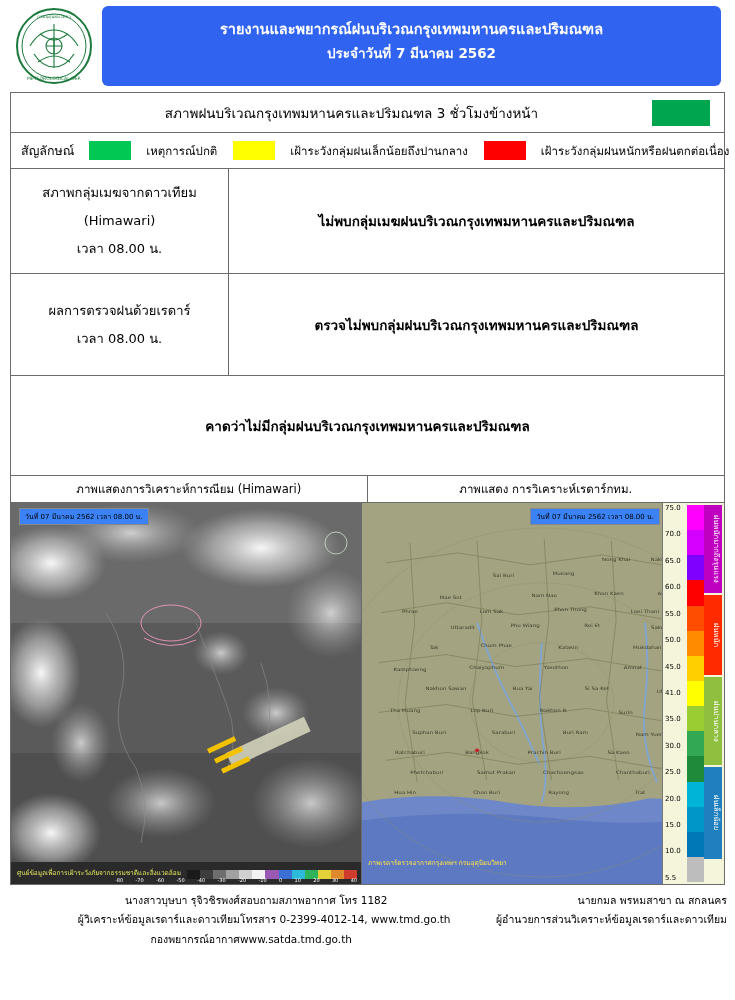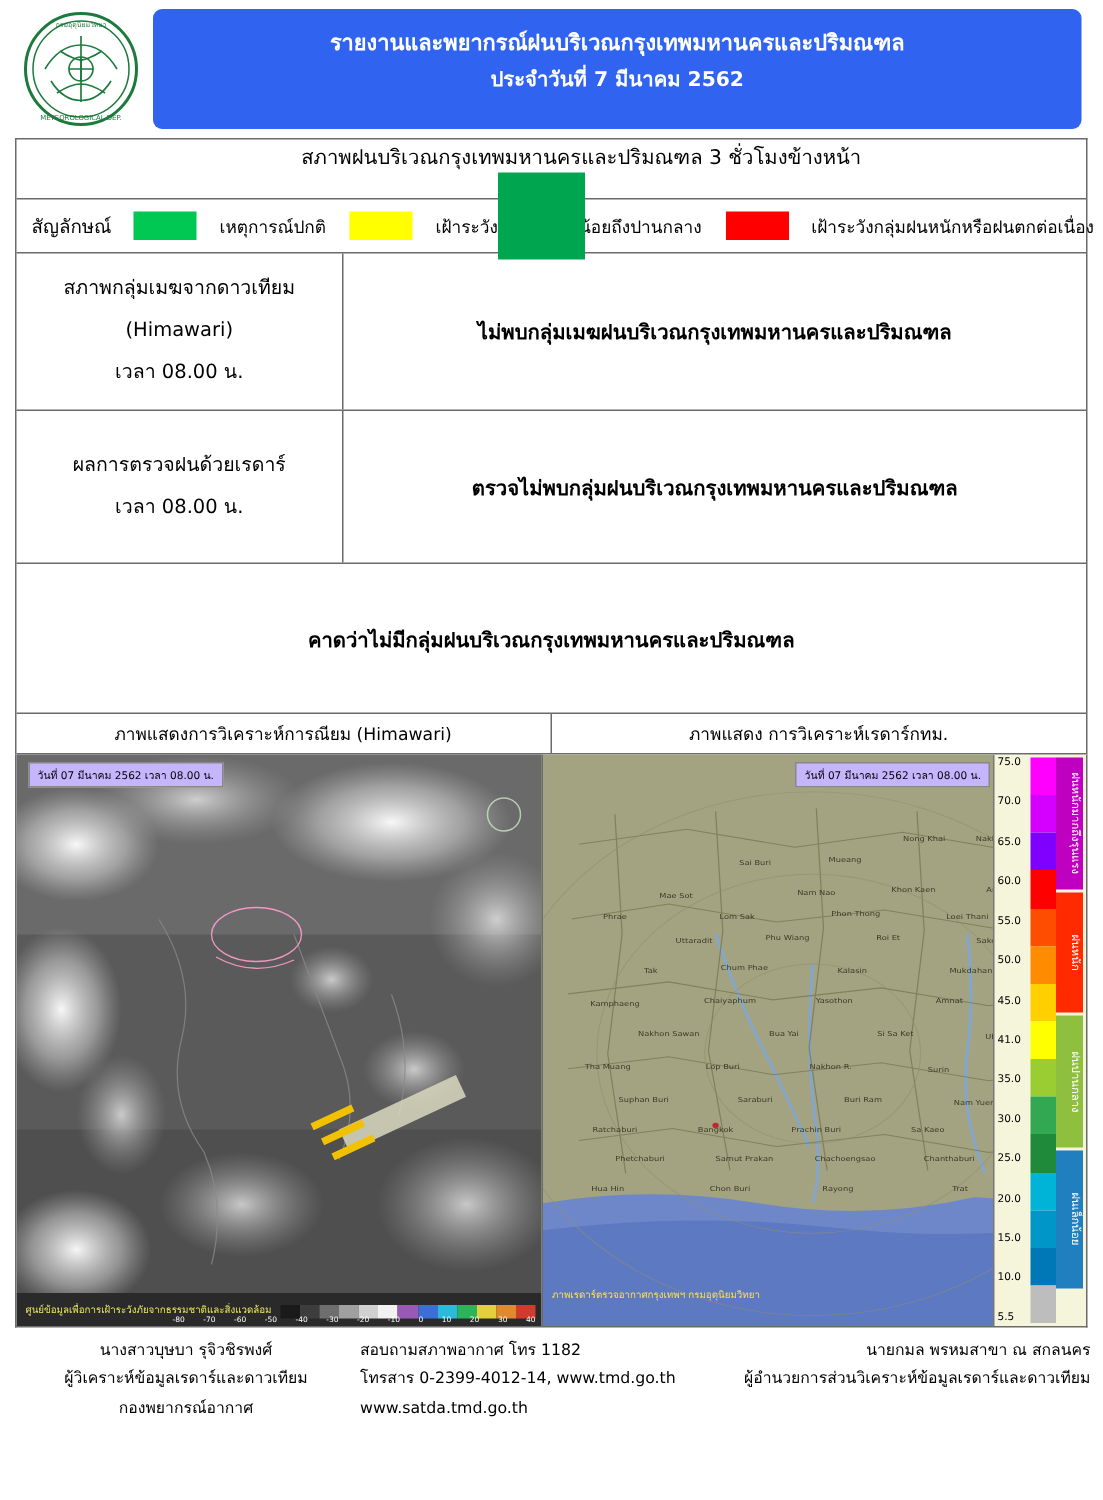--- a/index.html
+++ b/index.html
@@ -56,21 +56,20 @@
     margin: 0 10px;
     border: 1px solid #6b6b6b;
     border-bottom: none;
     width: 715px;
   }
   .row { display: flex; border-bottom: 1px solid #6b6b6b; }
   .row-status {
     height: 40px;
     align-items: center;
     position: relative;
-    flex-direction: column;
   }
   .status-text {
     flex: 1 1 auto;
     text-align: center;
     font-size: 13.5px;
     padding-left: 40px;
   }
   .status-swatch {
     width: 58px; height: 26px;
     background: #00a550;
@@ -149,21 +148,21 @@
   .radar {
     flex: 1 1 auto;
     position: relative;
     background: #9a9a72;
     overflow: hidden;
     border-left: 1px solid #6b6b6b;
   }
   .stamp {
     position: absolute;
     top: 5px; left: 8px;
-    background: #c4b5fd;
+    background: #3b82f6;
     border: 1px solid #888;
     font-size: 7px;
     padding: 2px 5px;
     color: #000;
     white-space: nowrap;
   }
   .stamp.right { left: auto; right: 64px; top: 5px; }
 
   
   .satcanvas { position: absolute; inset: 0; }
@@ -214,21 +213,21 @@
   }
 
   
   .footer {
     display: flex;
     margin: 6px 8px 0 8px;
     font-size: 10.5px;
     line-height: 1.85;
   }
   .fcol { flex: 1 1 33%; }
-  .fcol.c1 { text-align: center; flex: 0 0 232px; }
+  .fcol.c1 { text-align: right; flex: 0 0 232px; }
   .fcol.c2 { text-align: left; flex: 0 0 236px; }
   .fcol.c3 { text-align: right; flex: 1 1 auto; }
   .fcol.c2 .link { }
 </style>
 </head>
 <body>
 
 <div class="page">
 
   <div class="header">

